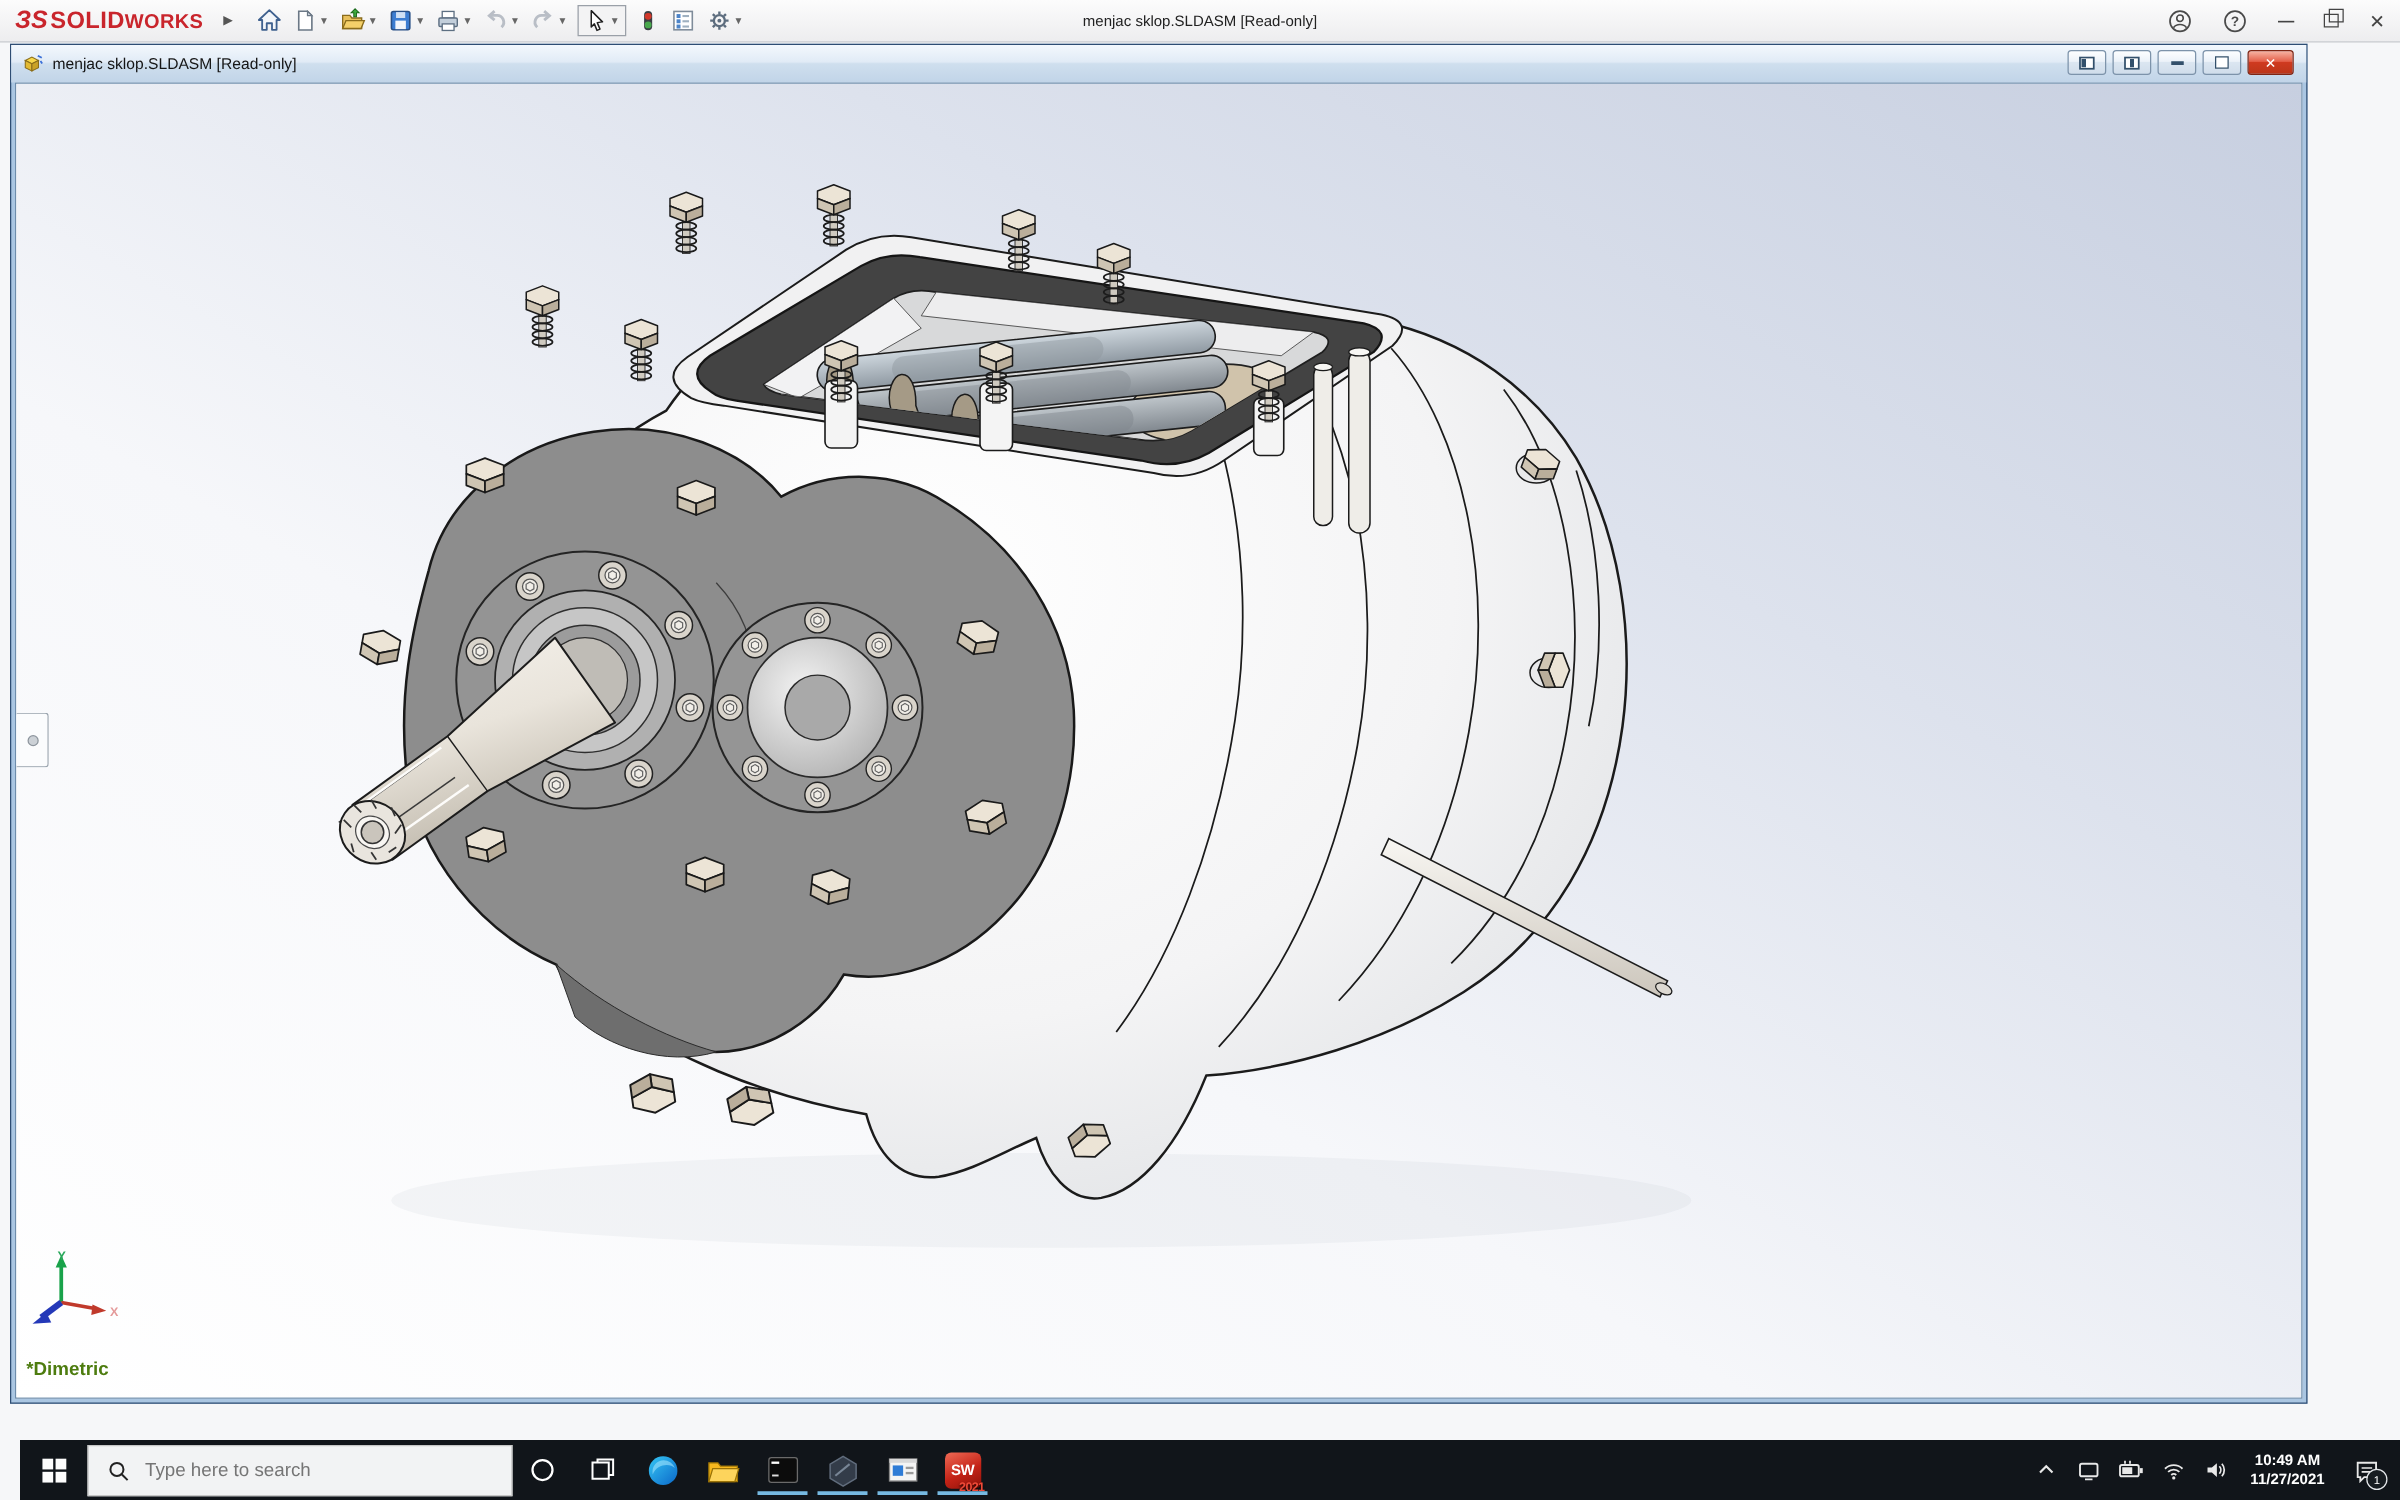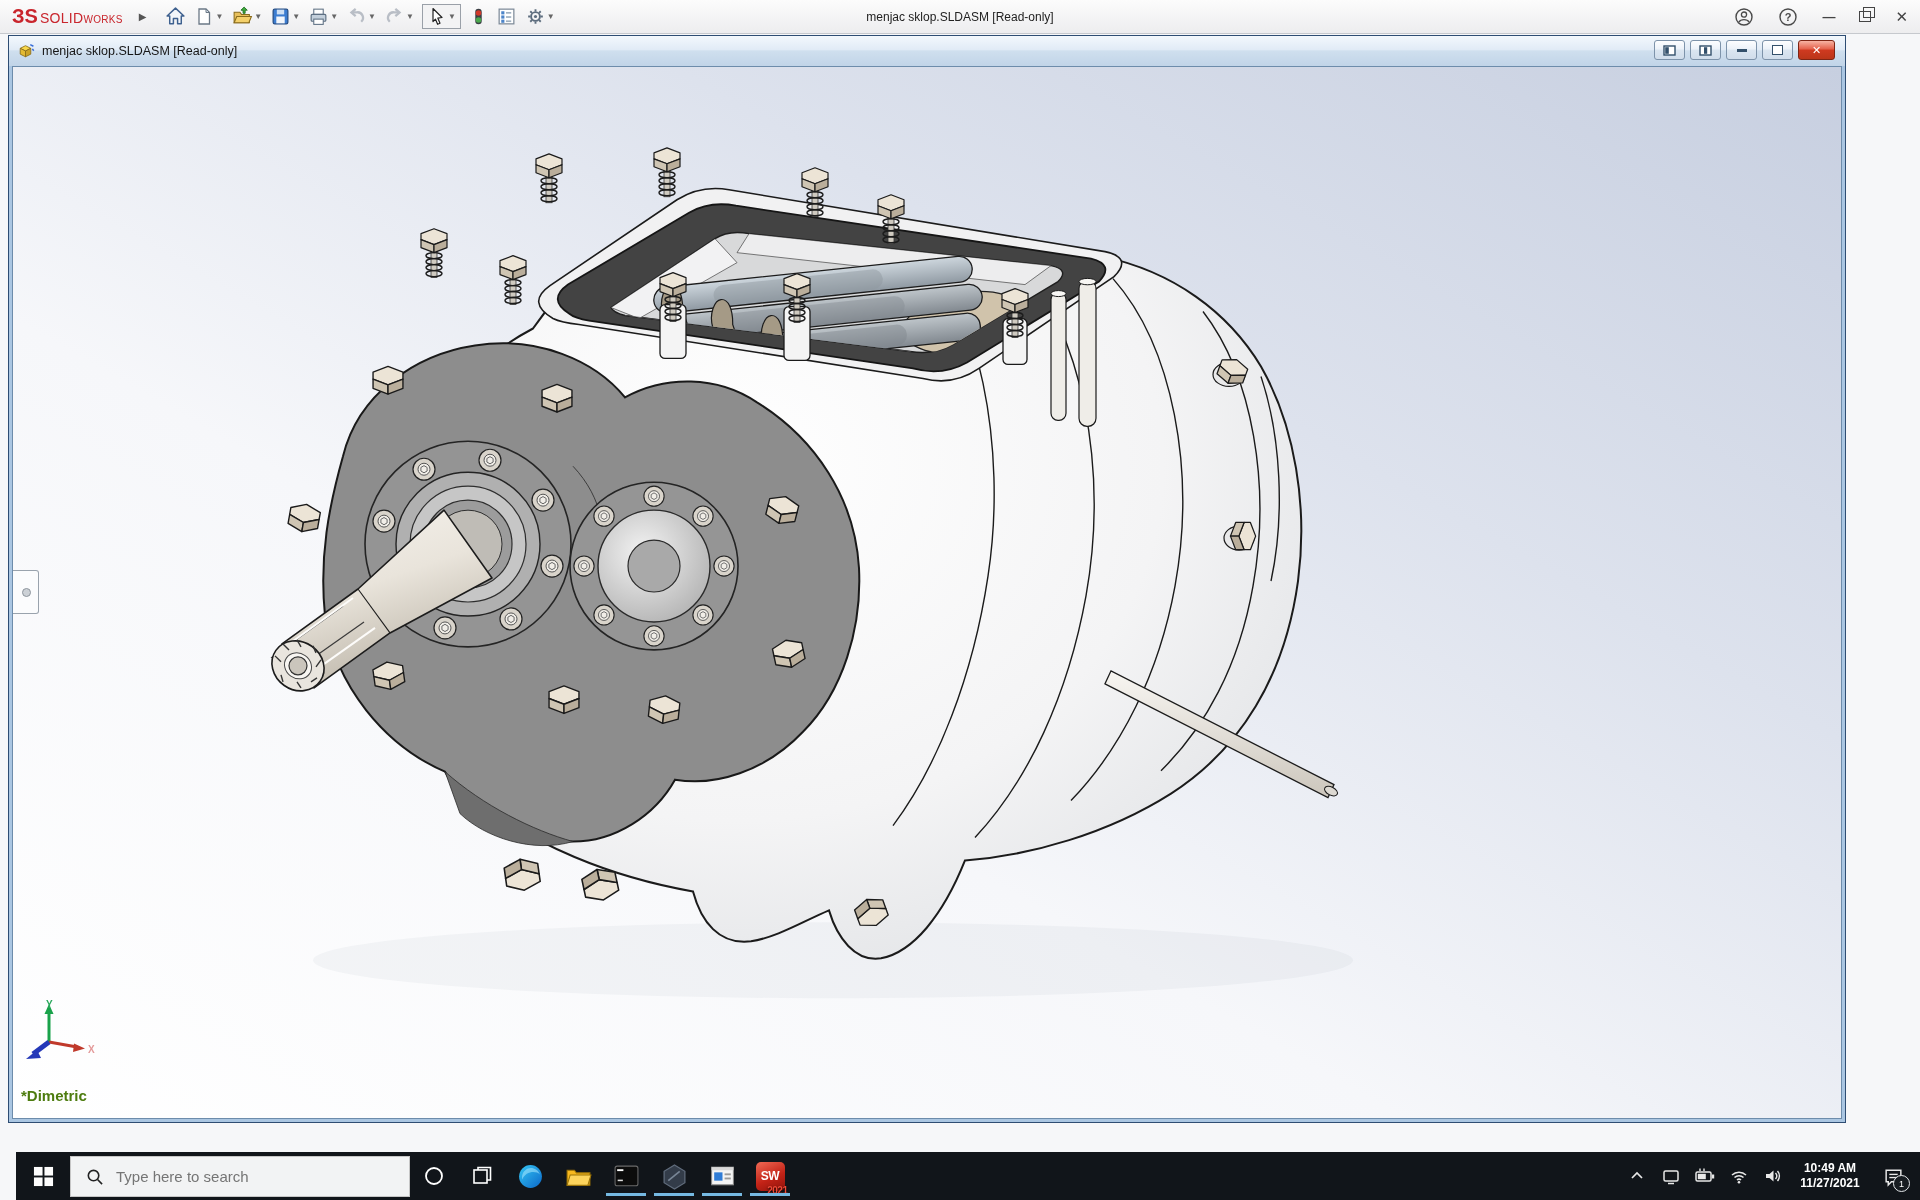--- a/index.html
+++ b/index.html
@@ -2,23 +2,23 @@
 <html><head>
 <meta charset="utf-8">
 <style>
   html,body{margin:0;padding:0;}
   body{font-family:"Liberation Sans","DejaVu Sans",sans-serif;}
   .screen{position:relative;width:1920px;height:1200px;overflow:hidden;background:#f6f7f9;}
 
   
   .titlebar{position:absolute;top:0;left:0;right:0;height:33px;background:linear-gradient(#fcfcfc,#ededef);border-bottom:1px solid #c6c9ce;display:flex;align-items:center;z-index:5;}
   .brand{display:flex;align-items:baseline;margin-left:12px;white-space:nowrap;}
-  .brand-glyph{color:#c9252c;font-weight:bold;font-size:20px;margin-right:2px;}
-  .brand-solid{color:#c9252c;font-weight:normal;font-size:14px;letter-spacing:.3px;}
-  .brand-works{color:#c9252c;font-weight:400;font-size:10px;letter-spacing:.3px;}
+  .brand-glyph{color:#c9252c;font-weight:bold;font-style:italic;font-size:20px;margin-right:2px;}
+  .brand-solid{color:#c9252c;font-weight:bold;font-size:19px;letter-spacing:.3px;}
+  .brand-works{color:#c9252c;font-weight:700;font-size:16px;letter-spacing:.3px;}
   .flyout-arrow{color:#555;font-size:10px;margin-left:16px;}
   .tb-icons{display:flex;align-items:center;margin-left:16px;gap:2px;}
   .tb-btn{display:flex;align-items:center;padding:2px 3px;border-radius:3px;}
   .caret{font-size:8px;color:#666;margin-left:1px;}
   .select-box{display:flex;align-items:center;border:1px solid #9aa0a8;background:#f3f3f4;padding:1px 4px;margin:0 3px;}
   .app-title{position:absolute;left:50%;transform:translateX(-50%);font-size:12px;color:#222;}
   .win-ctrls{position:absolute;right:12px;display:flex;align-items:center;gap:24px;}
   .wc{color:#444;font-size:13px;display:flex;align-items:center;justify-content:center;}
   .restore-glyph{width:10px;height:9px;border:1.4px solid #444;position:relative;background:#fff0;}
   .restore-glyph:before{content:"";position:absolute;left:3px;top:-5px;width:10px;height:9px;border:1.4px solid #444;}

